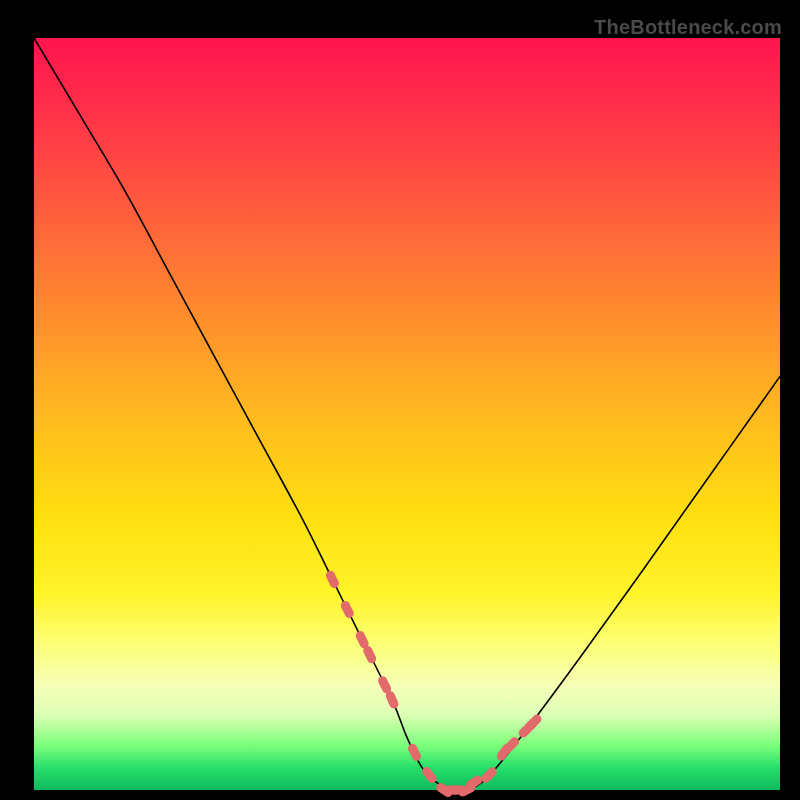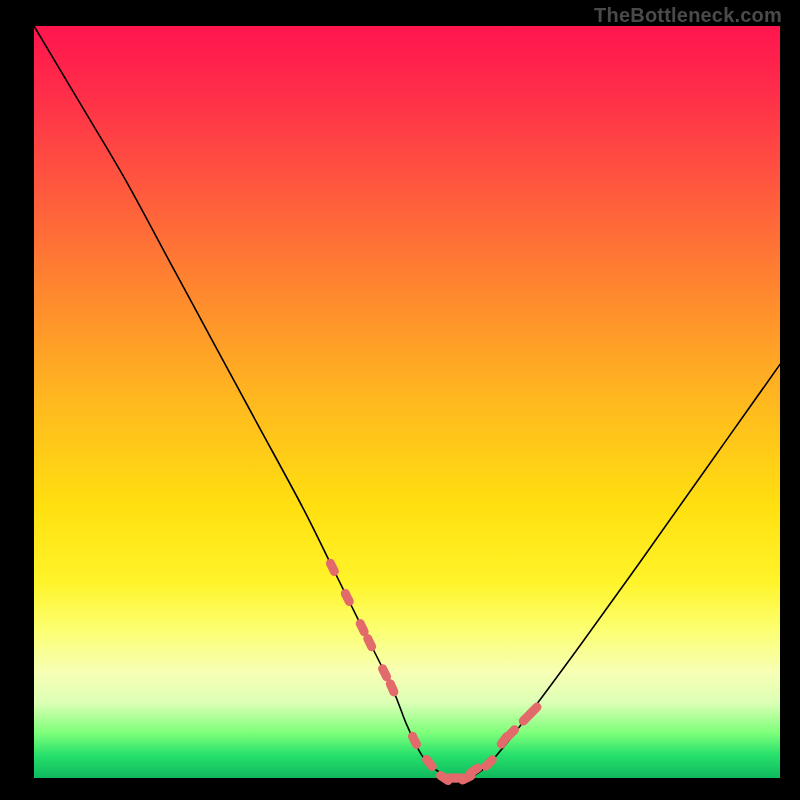--- a/index.html
+++ b/index.html
@@ -7,21 +7,21 @@
     padding: 0;
     width: 800px;
     height: 800px;
     background: #000;
     overflow: hidden;
     font-family: Arial, Helvetica, sans-serif;
   }
   .frame {
     position: absolute;
     left: 0;
-    top: 0;
+    top: 12px;
     width: 800px;
     height: 632px;
     background: #000;
   }
   .plot-area {
     position: absolute;
     left: 34px;
     top: 26px;
     width: 746px;
     height: 752px;

